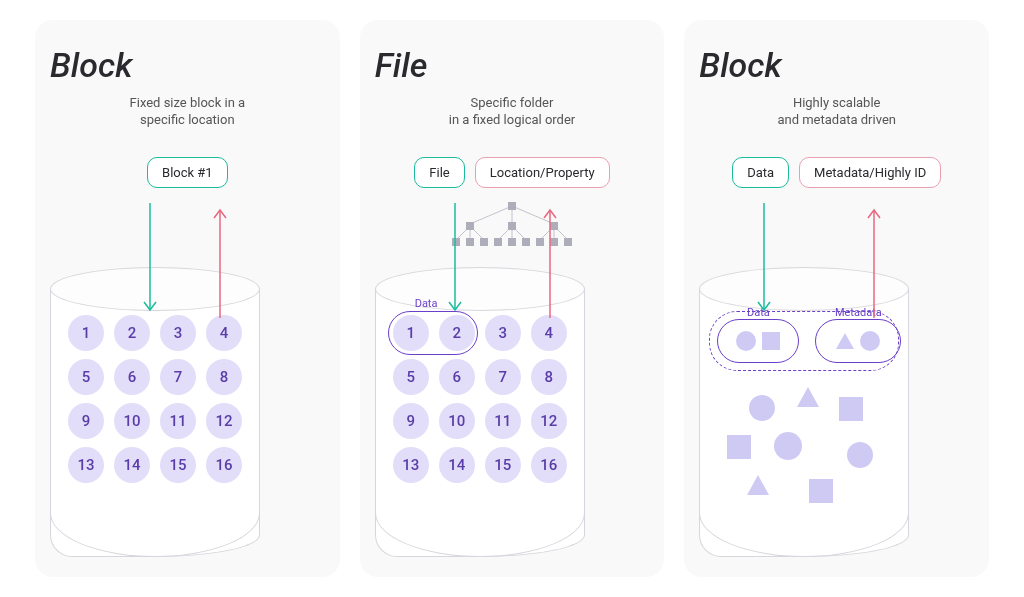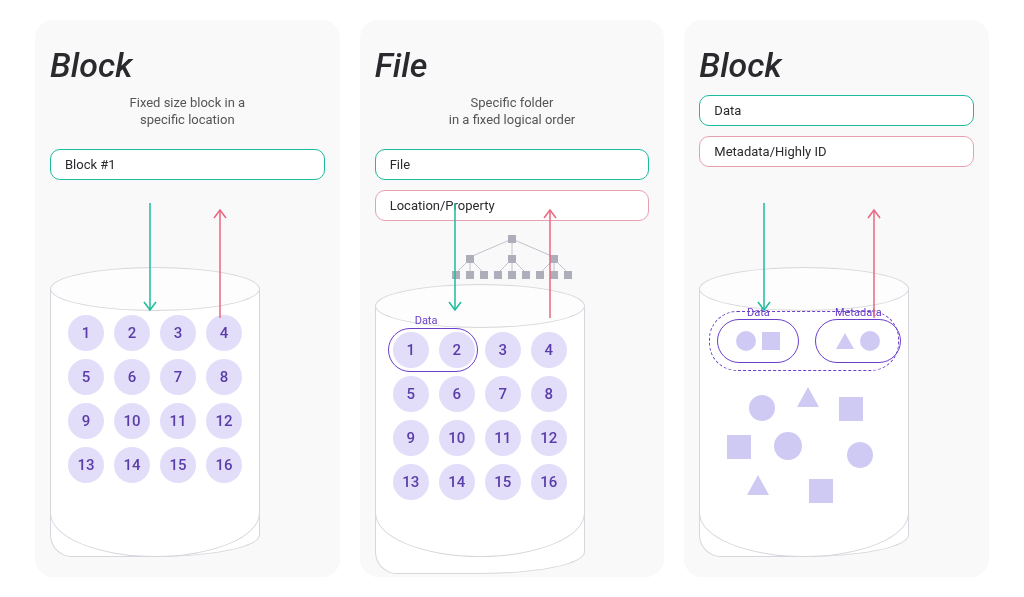--- a/index.html
+++ b/index.html
@@ -31,30 +31,29 @@
     font-style: italic;
     font-weight: 500;
     color: #2a2a2e;
     margin-bottom: 10px;
   }
   .panel-subtitle {
     font-size: 13px;
     color: #555;
     text-align: center;
     line-height: 1.3;
-    margin-bottom: 20px;
+    margin-bottom: 28px;
     white-space: pre-line;
   }
   .tags {
     display: flex;
     gap: 10px;
     margin-bottom: 8px;
     justify-content: center;
     width: 100%;
-    flex-direction: column;
   }
   .tag {
     border: 1.5px solid;
     border-radius: 10px;
     padding: 7px 14px;
     font-size: 13px;
     color: #2a2a2e;
     background: #fff;
     white-space: nowrap;
   }
@@ -309,20 +308,22 @@
           <div class="cell">13</div>
           <div class="cell">14</div>
           <div class="cell">15</div>
           <div class="cell">16</div>
         </div>
     </div>
   </div>
 
   <div class="panel">
     <div class="panel-title">Block</div>
+    <div class="panel-subtitle">Highly scalable
+and metadata driven</div>
     <div class="tags">
       <div class="tag tag-teal">Data</div>
       <div class="tag tag-pink">Metadata/Highly ID</div>
     </div>
     <svg class="arrow-svg" style="top:183px;left:70px;width:20px;height:115px" viewBox="0 0 20 115">
       <line x1="10" y1="0" x2="10" y2="106" stroke="#1abc9c" stroke-width="1.5"></line>
       <polyline points="4,99 10,107 16,99" fill="none" stroke="#1abc9c" stroke-width="1.5"></polyline>
     </svg>
     <svg class="arrow-svg" style="top:183px;left:180px;width:20px;height:115px" viewBox="0 0 20 115">
       <line x1="10" y1="8" x2="10" y2="115" stroke="#e8677f" stroke-width="1.5"></line>

